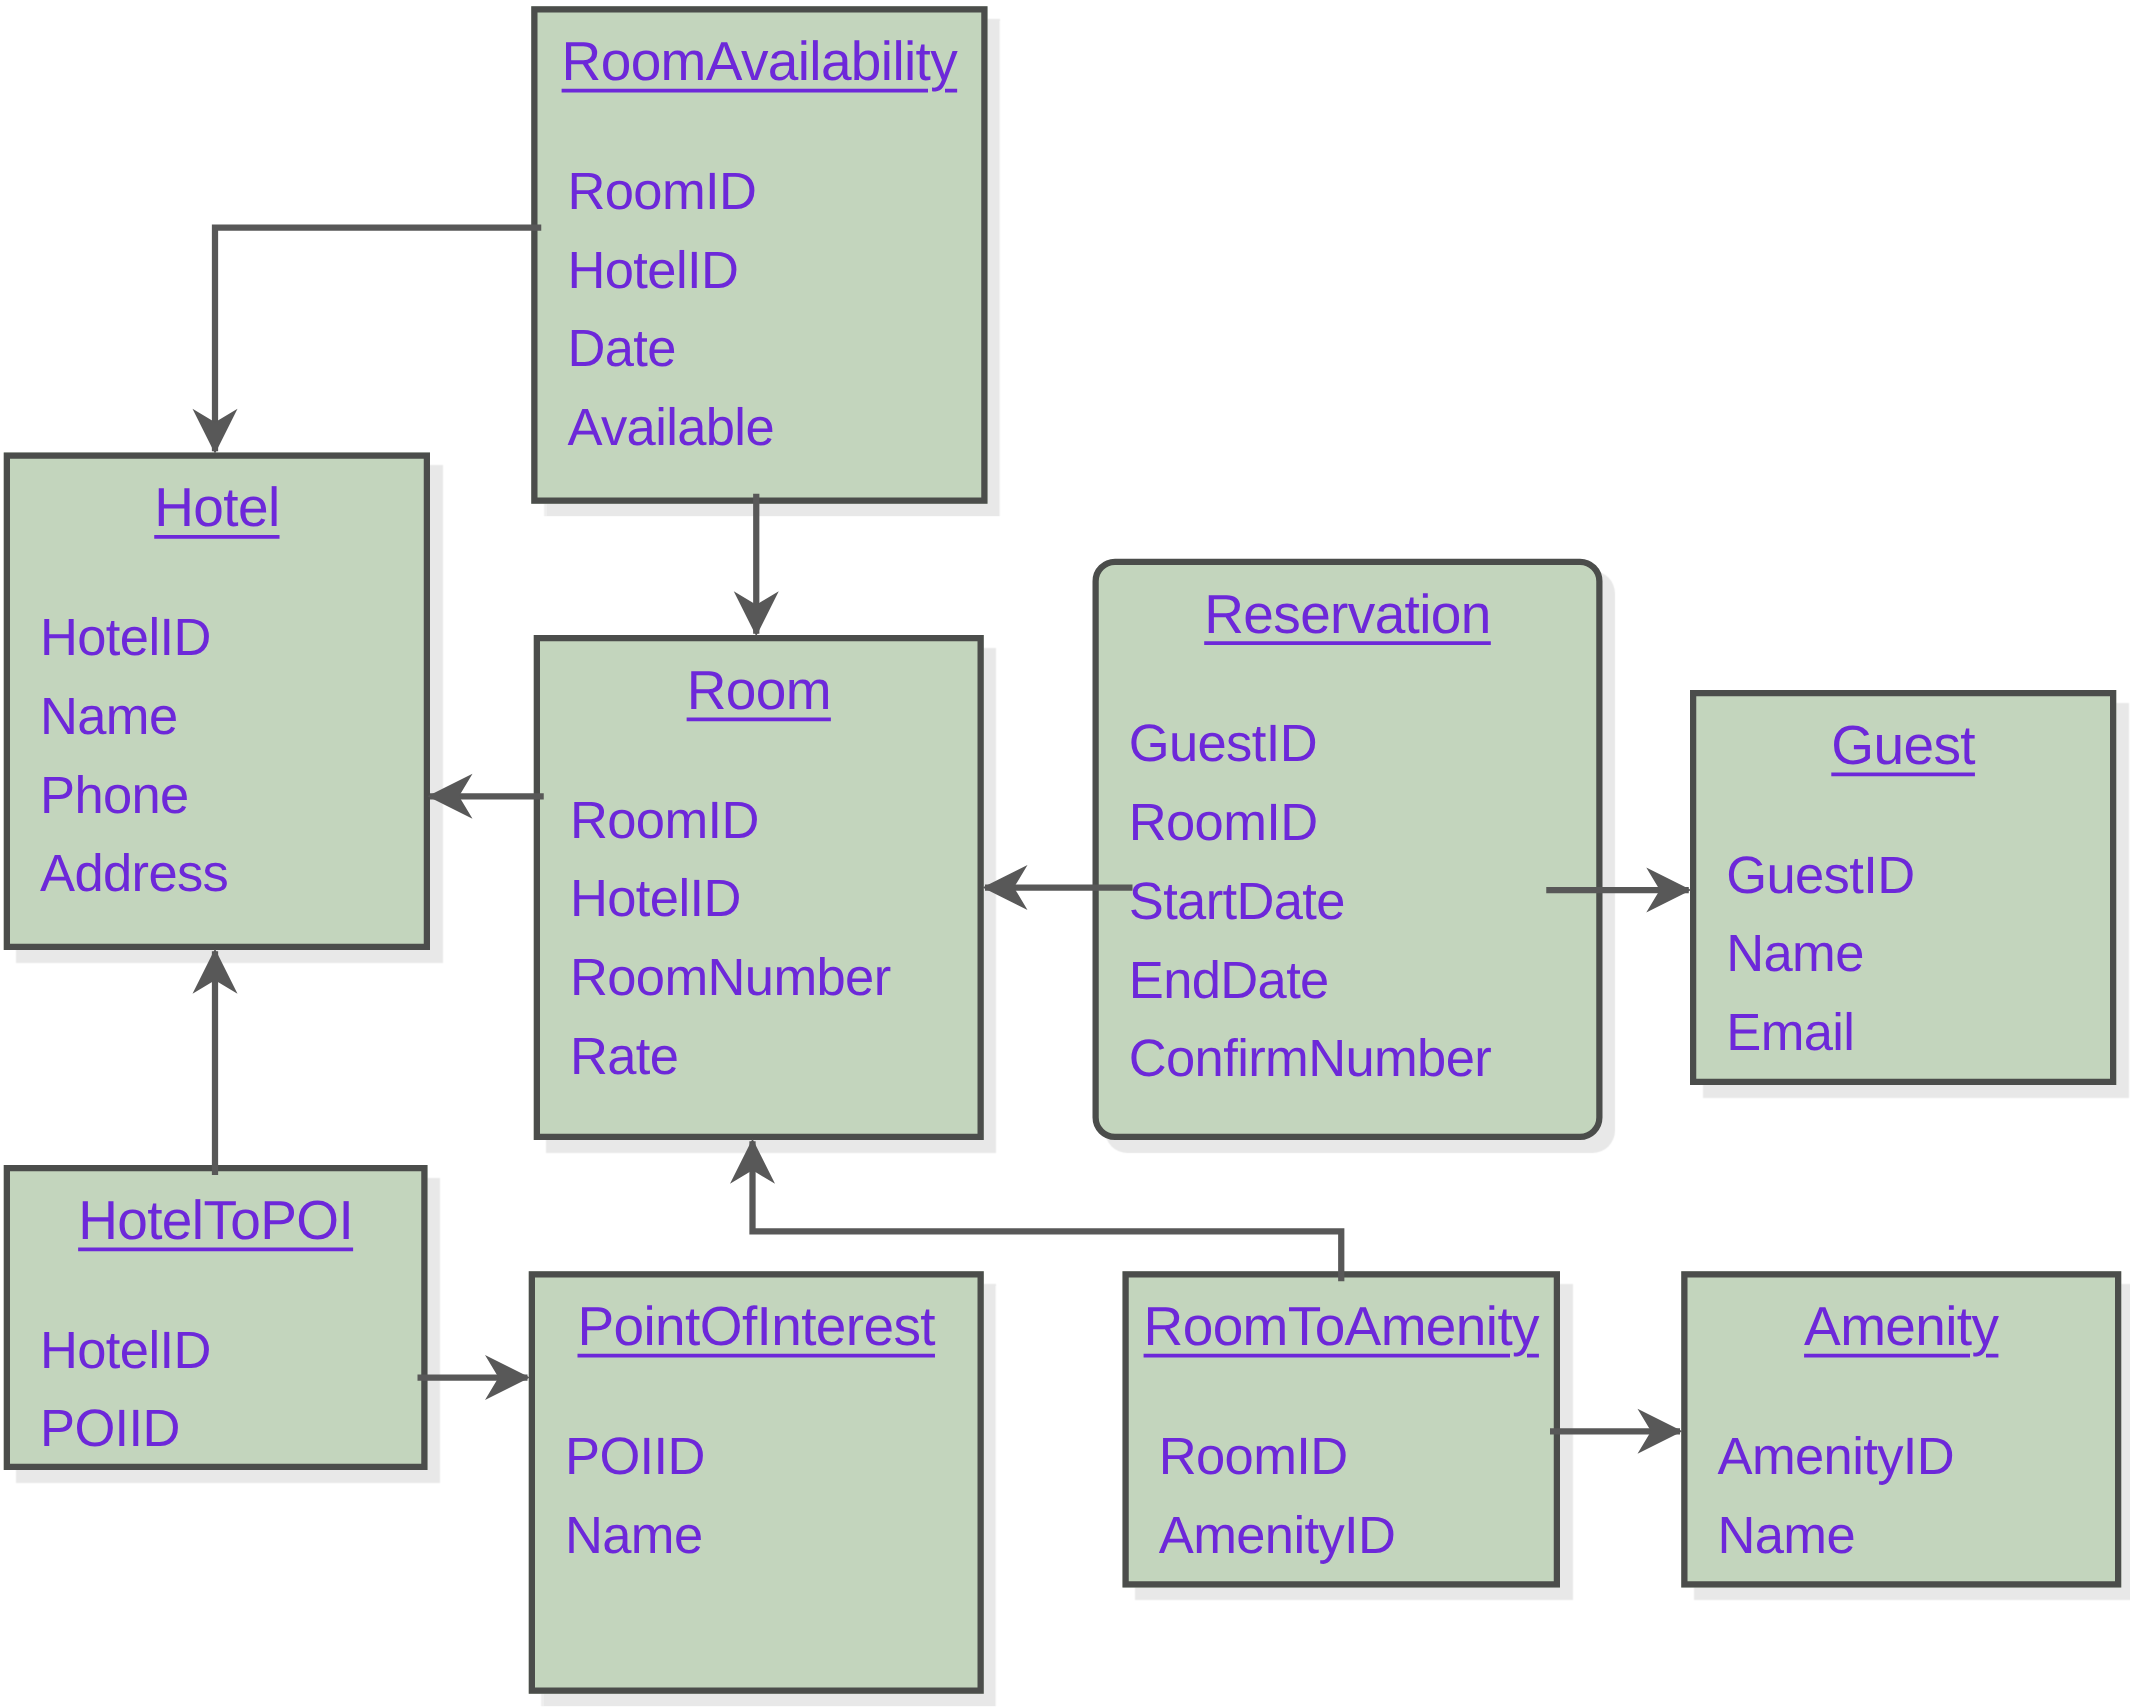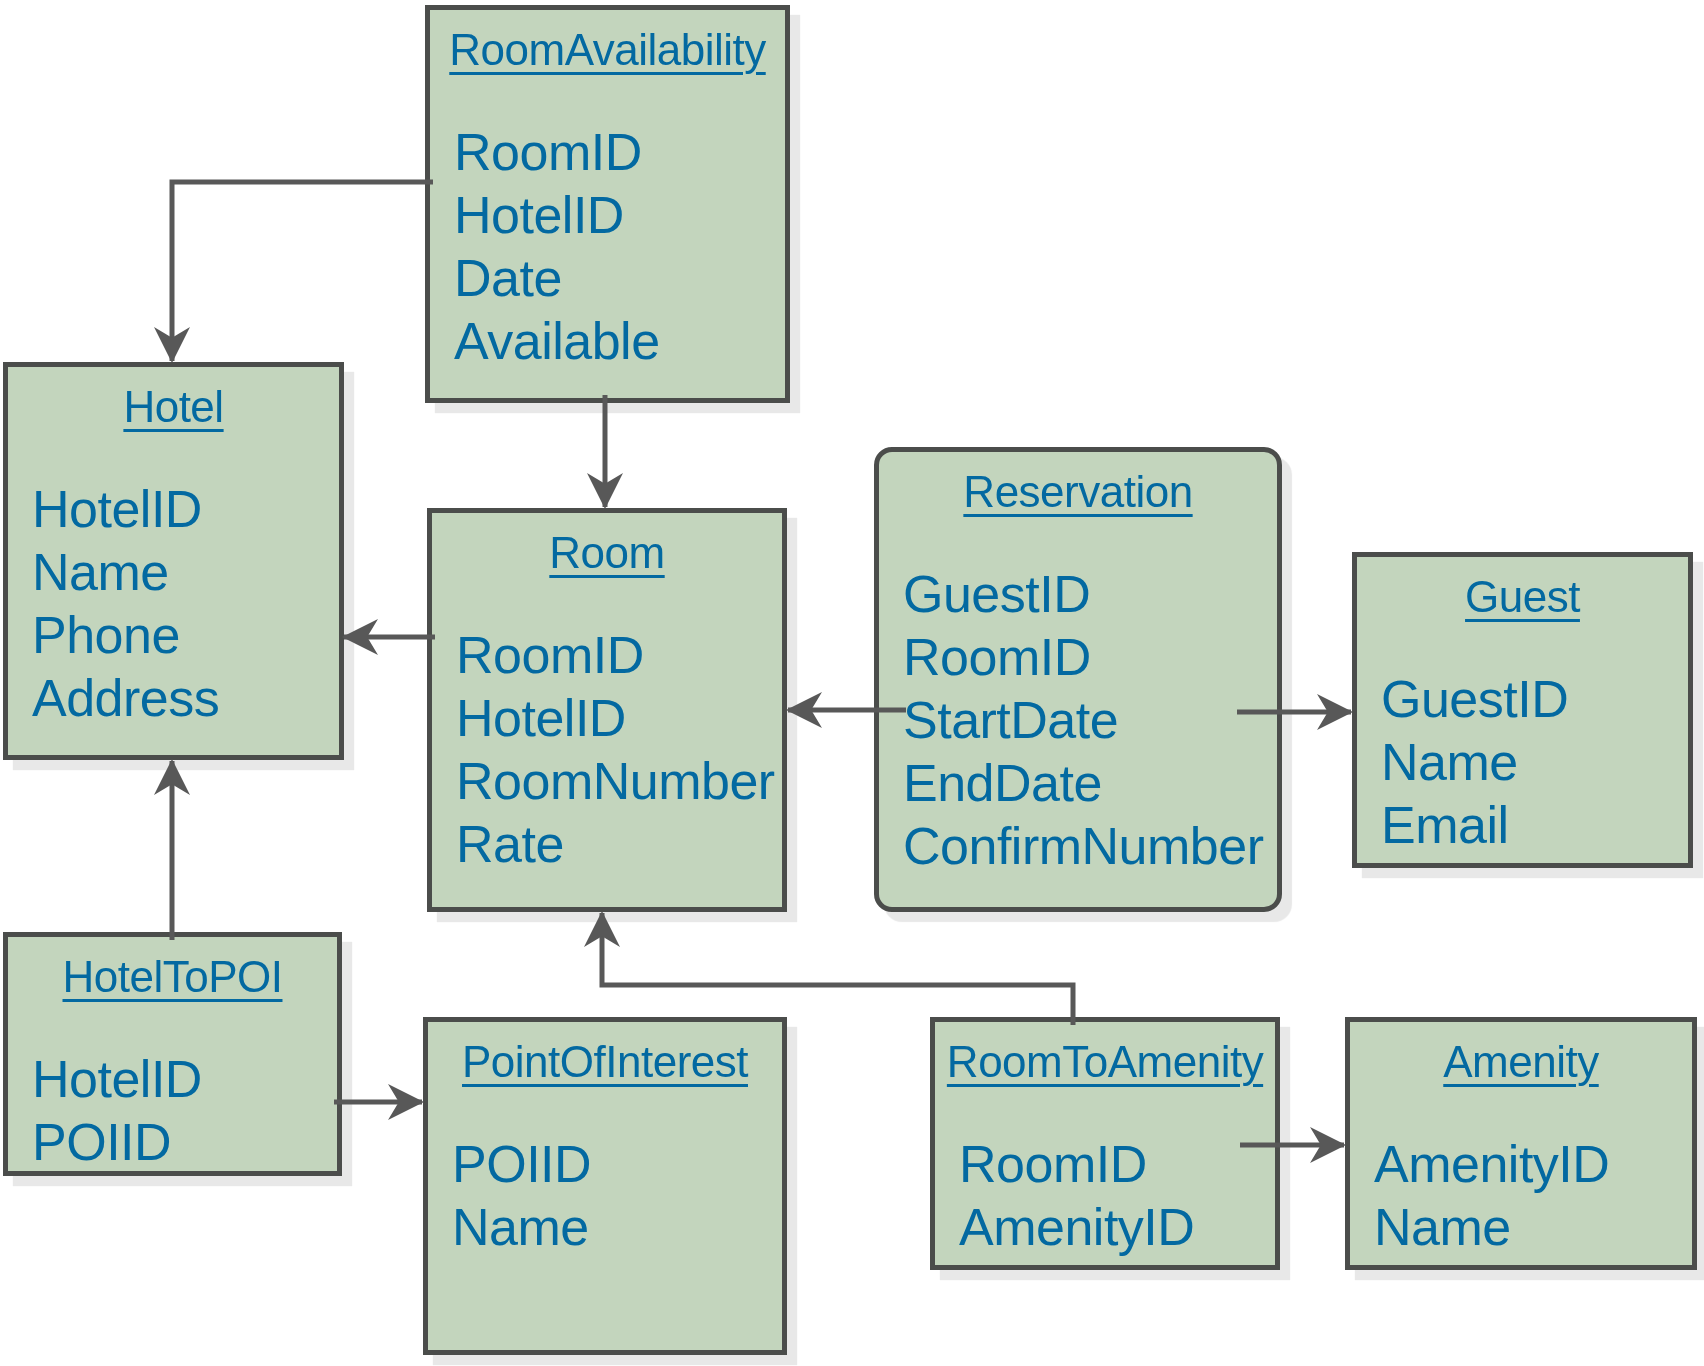--- a/index.html
+++ b/index.html
@@ -18,51 +18,51 @@
     z-index: 2;
     pointer-events: none;
   }
   .entity {
     position: absolute;
     box-sizing: border-box;
     background: #c3d5bd;
     border: 5px solid #4b4d4b;
     box-shadow: 10px 10px 1px #e8e8e8;
     z-index: 1;
-    color: #0369a1;
+    color: #6d28d9;
   }
   .entity .title {
     display: block;
     margin-top: 15px;
     text-align: center;
     font-size: 44px;
     letter-spacing: -0.5px;
     text-decoration: underline;
     text-decoration-thickness: 3px;
     text-underline-offset: 7px;
     white-space: nowrap;
   }
   .entity .fields {
     margin-top: 46px;
     padding-left: 24px;
-    font-size: 52px;
+    font-size: 42px;
     letter-spacing: -0.5px;
     line-height: 63px;
   }
   .entity .field { white-space: nowrap; }
 
   
   .e-room-availability  { left: 425px;  top: 5px;    width: 365px; height: 398px; }
   .e-hotel              { left: 3px;    top: 362px;  width: 341px; height: 398px; }
   .e-room               { left: 427px;  top: 508px;  width: 360px; height: 404px; }
   .e-reservation        { left: 874px;  top: 447px;  width: 408px; height: 465px; border-radius: 18px; }
   .e-guest              { left: 1352px; top: 552px;  width: 341px; height: 316px; }
   .e-hotel-to-poi       { left: 3px;    top: 932px;  width: 339px; height: 244px; }
   .e-point-of-interest  { left: 423px;  top: 1017px; width: 364px; height: 338px; }
-  .e-room-to-amenity    { left: 898px;  top: 1017px; width: 350px; height: 253px; margin-left: 32px; }
+  .e-room-to-amenity    { left: 898px;  top: 1017px; width: 350px; height: 253px; }
   .e-amenity            { left: 1345px; top: 1017px; width: 352px; height: 253px; }
 
   .connectors polyline {
     fill: none;
     stroke: #585858;
     stroke-width: 5;
   }
 </style>
 </head>
 <body>

